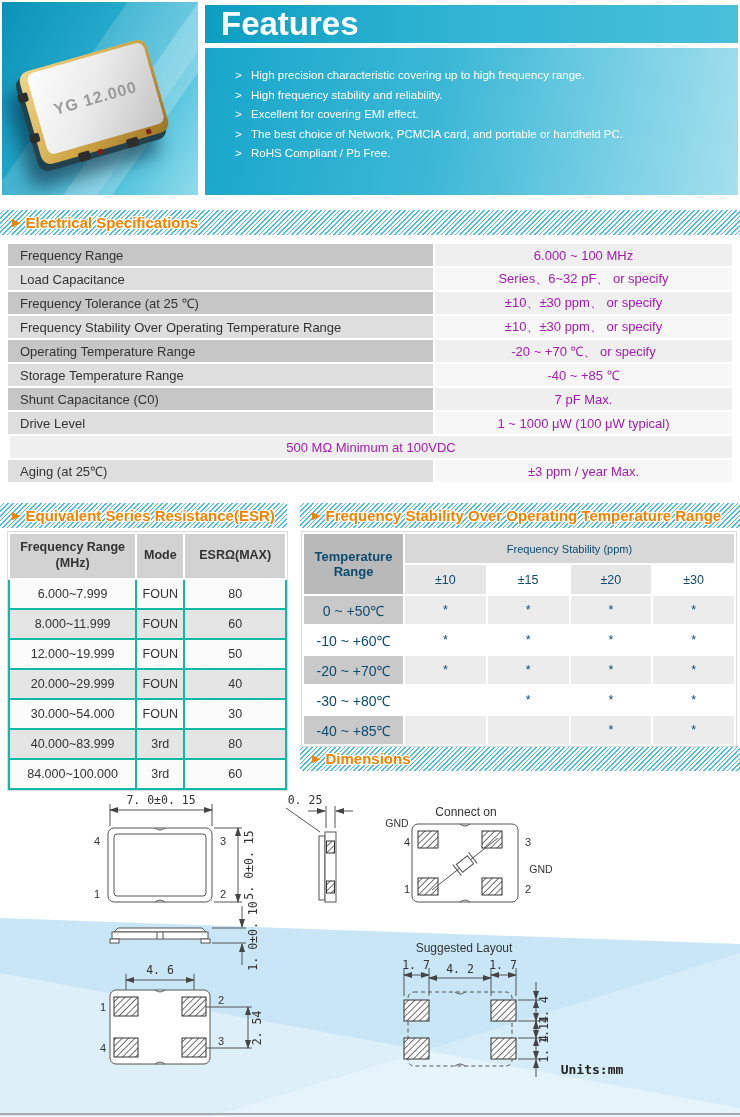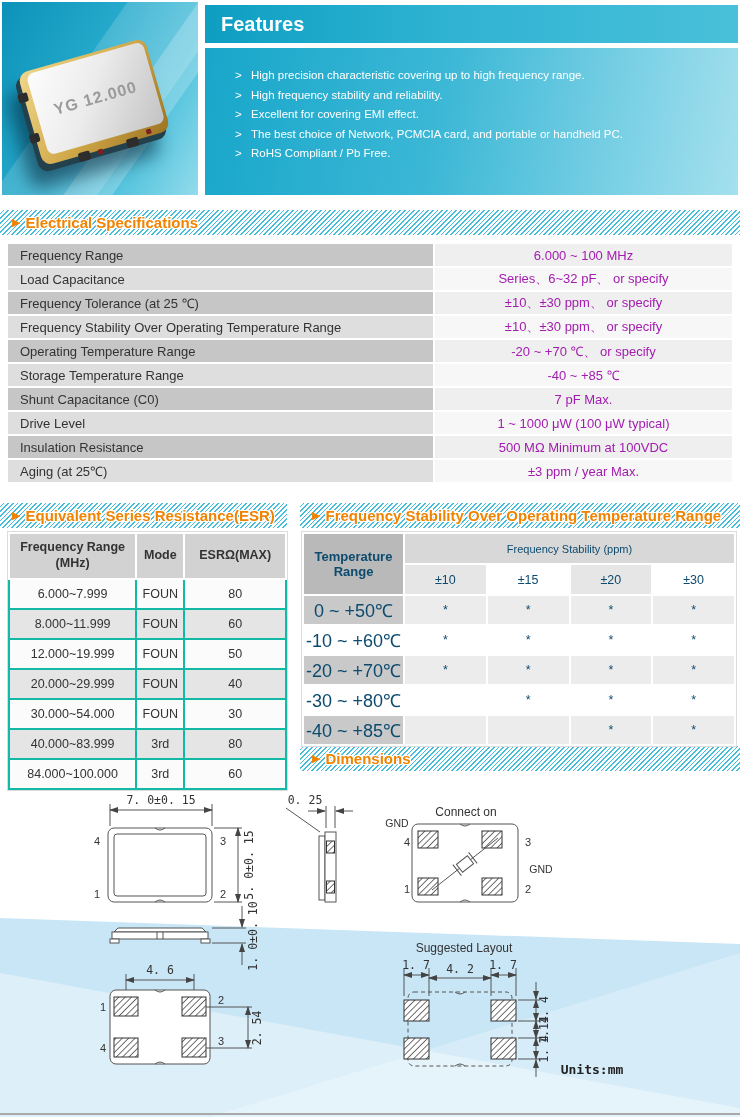--- a/index.html
+++ b/index.html
@@ -25,21 +25,21 @@
   .pin.p1{left:-6px;top:20px;width:10px;height:9px;}
   .pin.p2{left:-6px;top:62px;width:10px;height:9px;}
   .pin.p3{left:36px;bottom:-6px;width:12px;height:9px;}
   .pin.p4{left:86px;bottom:-6px;width:12px;height:9px;}
   .dot{position:absolute;width:5px;height:5px;background:#7d1f1f;border-radius:1px;}
   .dot.d1{left:56px;bottom:-4px;} .dot.d2{left:108px;bottom:2px;}
 
   .features-bar{position:absolute;left:205px;top:5px;width:533px;height:38px;
      background:linear-gradient(90deg,#0d9ec2,#2fb3d2 45%,#49c0da);
      display:flex;align-items:center;}
-  .features-bar .t{color:#fff;font-size:20px;font-weight:bold;padding-left:16px;}
+  .features-bar .t{color:#fff;font-size:33px;font-weight:bold;padding-left:16px;}
   .features-box{position:absolute;left:205px;top:48px;width:533px;height:147px;
      background:linear-gradient(100deg,#17a6ca 0%,#3db8d6 45%,#7fd2e6 80%,#a5e0ee 100%);
      box-sizing:border-box;padding:18px 10px 0 30px;}
   .feat-line{display:flex;color:#fff;font-size:11.5px;line-height:19.5px;}
   .feat-line .mk{width:16px;flex:none;}
 
   
   .band{position:absolute;height:25px;box-sizing:border-box;display:flex;align-items:center;
      padding-left:12px;
      background:repeating-linear-gradient(135deg,#ffffff 0,#ffffff 2.2px,#45bedd 2.2px,#45bedd 3.3px);}
@@ -74,21 +74,21 @@
   
   table.stab{position:absolute;left:302px;top:532px;width:434px;border-collapse:collapse;
      table-layout:fixed;font-size:12.5px;color:#0c4a6e;outline:1px solid #dcdcdc;}
   table.stab th,table.stab td{border:2px solid #fff;text-align:center;}
   th.corner{width:97px;background:#b9b9b9;font-weight:bold;font-size:13px;}
   th.group{height:27px;background:#d8d8d8;font-weight:normal;font-size:11px;}
   th.sub{height:27px;font-weight:normal;background:#fff;}
   th.sub.alt{background:#e6e6e6;}
   table.stab td{height:26px;background:#fff;}
   table.stab tr.shade td{background:#ececec;}
-  table.stab td.range{background:#fff;font-size:18px;}
+  table.stab td.range{background:#fff;font-size:14px;}
   table.stab tr.shade td.range{background:#c9c9c9;}
 
   
   #drawings{position:absolute;left:0;top:778px;width:740px;height:339px;}
   .dimtxt{font-family:"DejaVu Sans Mono",monospace;font-size:11.5px;fill:#333;}
   .lbl{font-family:"Liberation Sans",sans-serif;font-size:11px;fill:#333;}
   .ttl{font-family:"Liberation Sans",sans-serif;font-size:12px;fill:#333;}
   .gnd{font-family:"Liberation Sans",sans-serif;font-size:10.5px;fill:#333;}
   .units{font-family:"DejaVu Sans Mono",monospace;font-size:13px;font-weight:bold;fill:#222;}
   .ln{stroke:#555;stroke-width:1;fill:none;}
@@ -191,21 +191,20 @@
       </div>
     <div class="erow">
       <div class="ecell-l">Shunt Capacitance (C0)</div>
       <div class="ecell-r">7 pF Max.</div>
       </div>
     <div class="erow">
       <div class="ecell-l">Drive Level</div>
       <div class="ecell-r">1 ~ 1000 μW (100 μW typical)</div>
       </div>
     <div class="erow">
-      <div class="ecell-l">Insulation Resistance</div>
       <div class="ecell-r">500 MΩ Minimum at 100VDC</div>
       </div>
     <div class="erow">
       <div class="ecell-l">Aging (at 25℃)</div>
       <div class="ecell-r">±3 ppm / year Max.</div>
       </div>
   </div>
 
   <table class="esr">
     <tbody>

